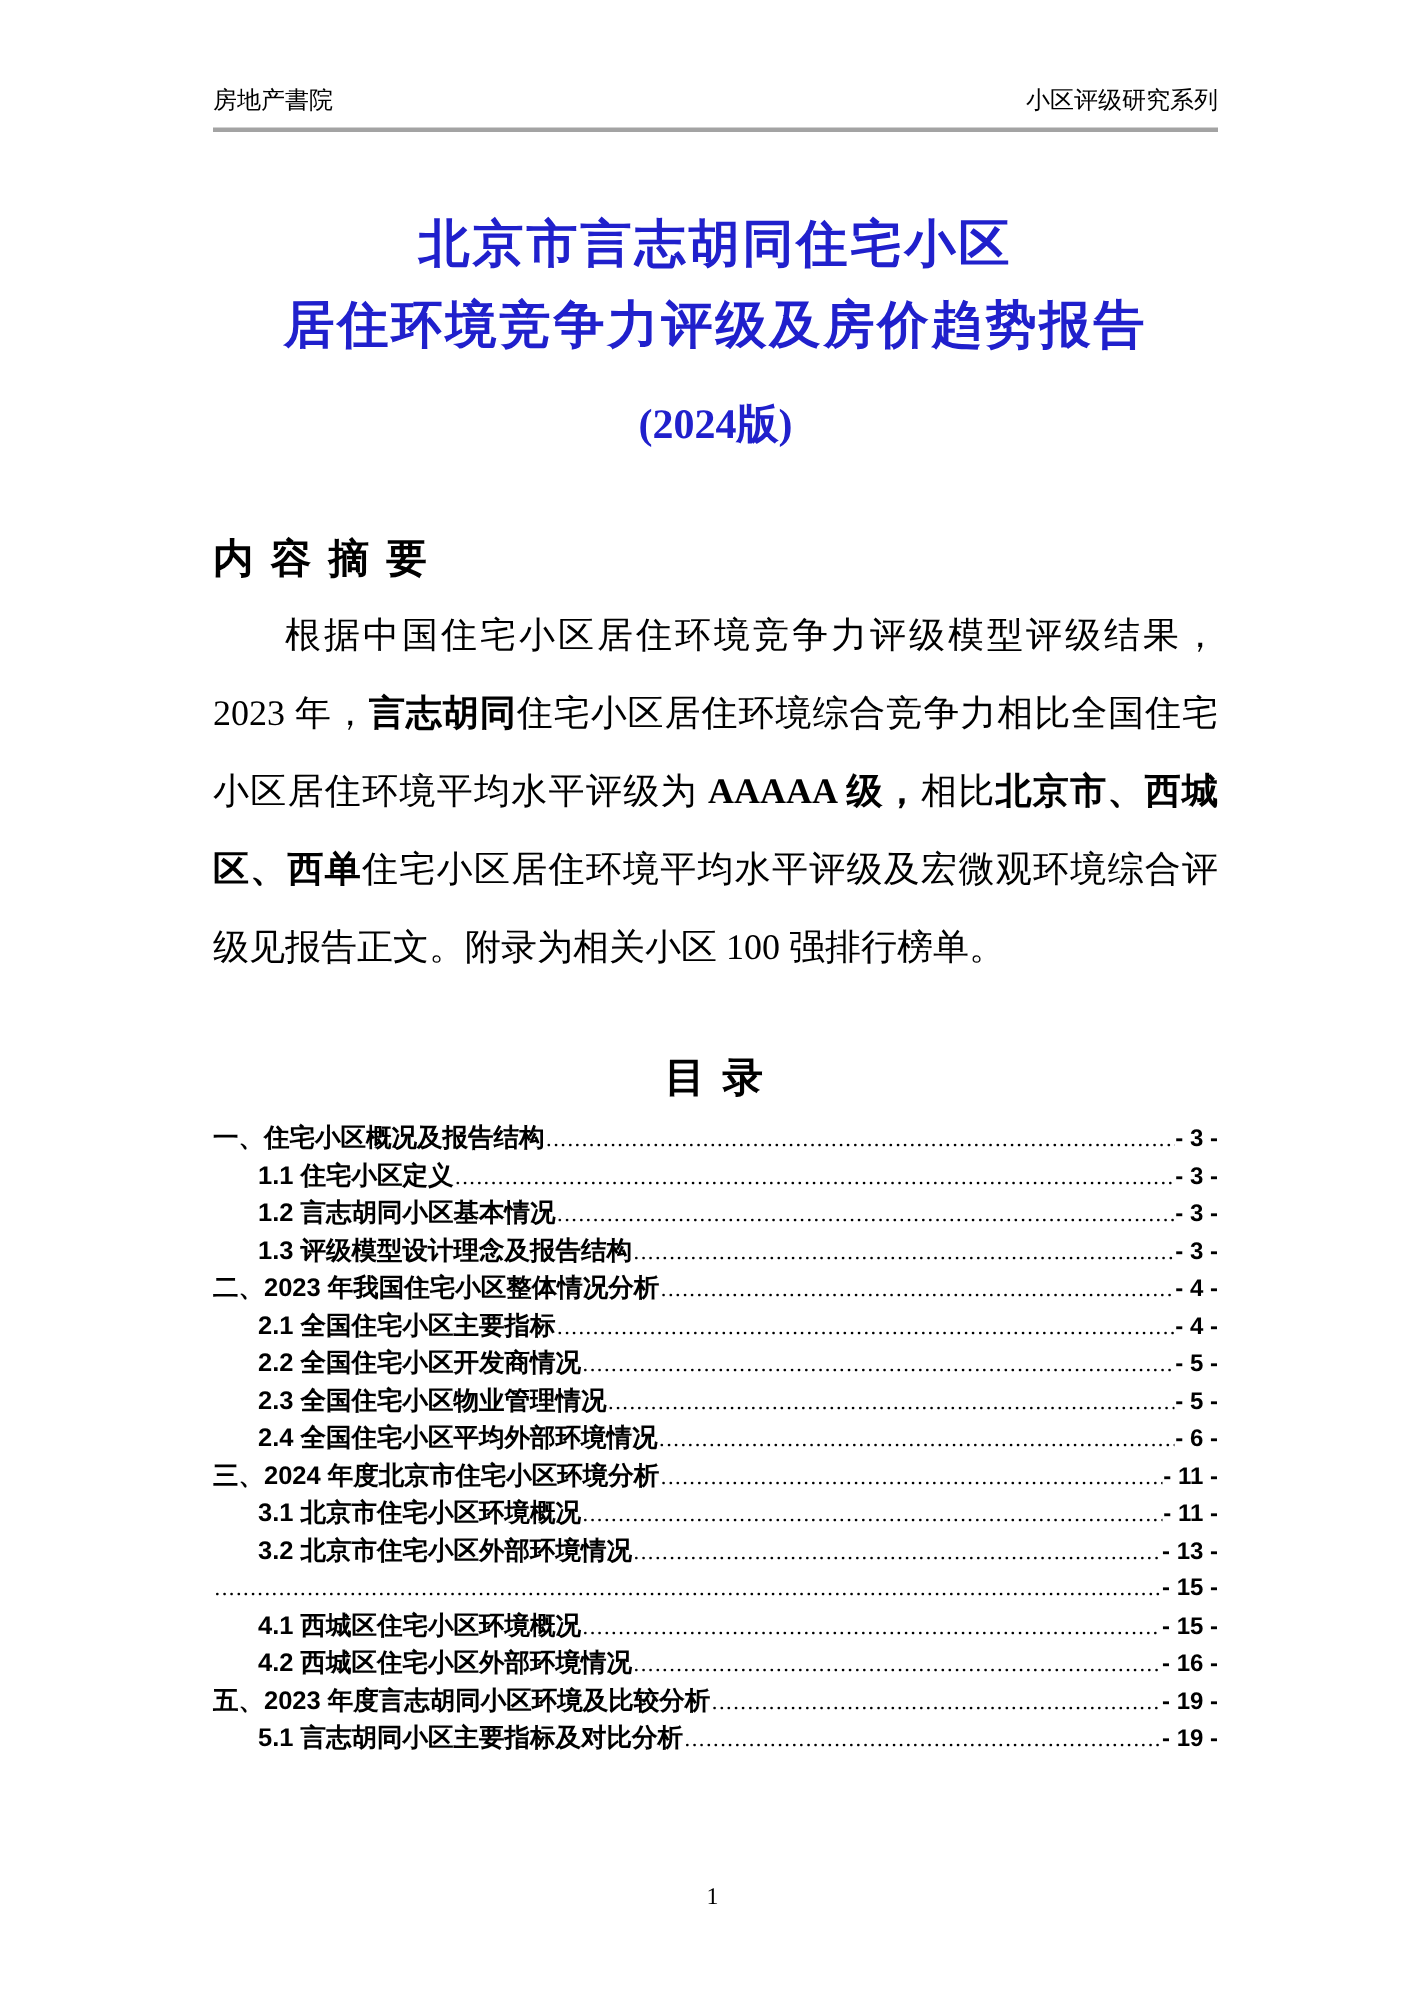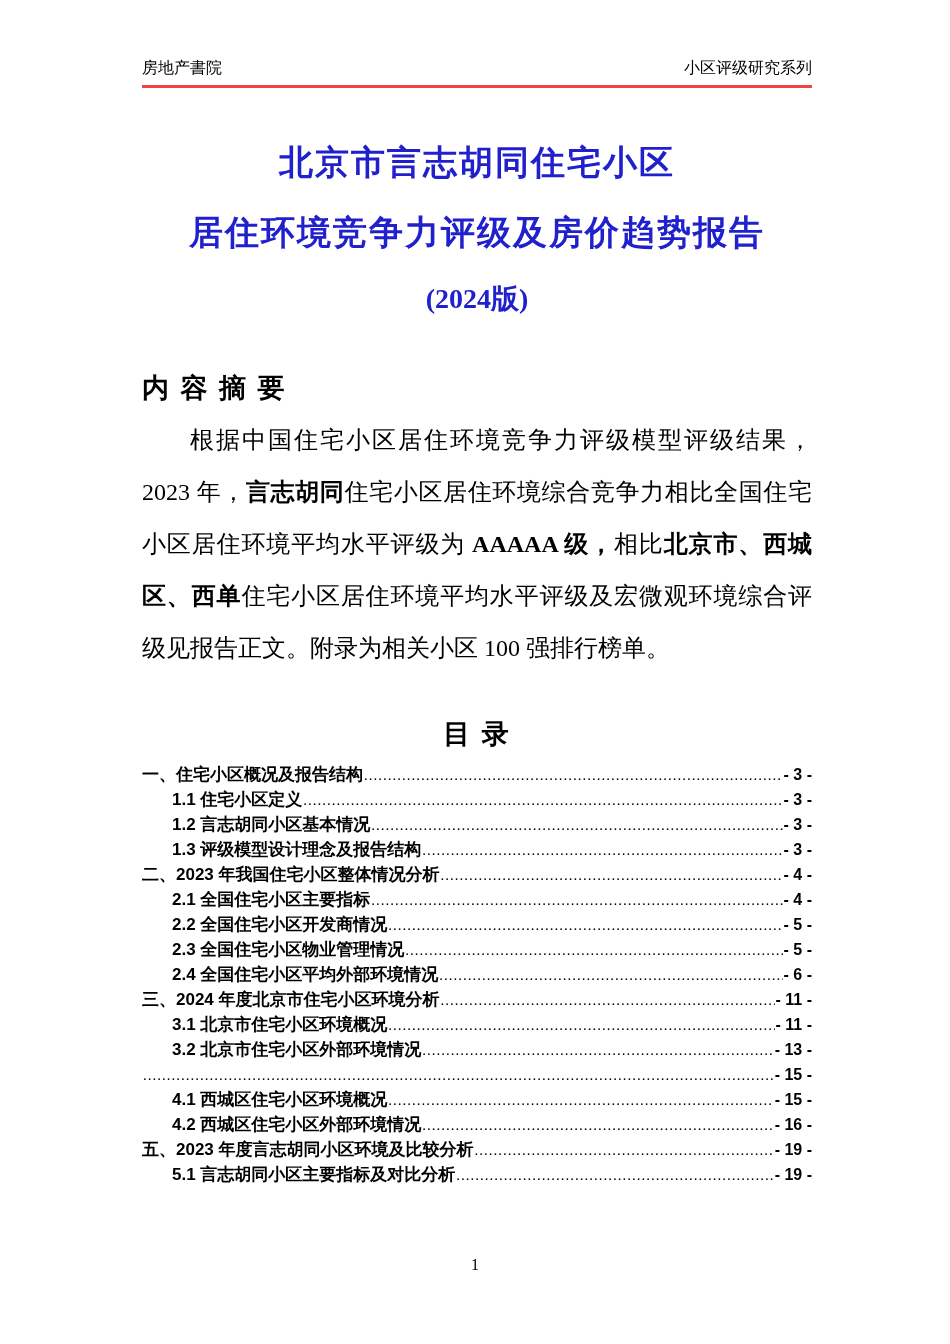--- a/index.html
+++ b/index.html
@@ -12,31 +12,31 @@
     padding:58px 138px 0 142px;
     font-family:"Liberation Serif","DejaVu Serif",serif;
     color:#000;
     overflow:hidden;
   }
   
   .header{
     display:flex;justify-content:space-between;align-items:flex-end;
     font-family:"Liberation Sans","DejaVu Sans",sans-serif;
     font-size:16px;line-height:20px;
-    padding-bottom:7px;border-bottom:3px solid #ef4444;
+    padding-bottom:7px;border-bottom:3px solid #a3a3a3;
   }
   .doc-type{
     margin-top:16px;
     font-family:"Liberation Sans","DejaVu Sans",sans-serif;
     font-size:19px;font-weight:bold;
   }
   
   .title-block{text-align:center;font-weight:bold;color:#2020CC;}
   .title-line1{margin-top:52px;font-size:34px;letter-spacing:2px;font-family:Liberation Mono, monospace;}
-  .title-line2{margin-top:24px;font-size:34px;letter-spacing:2px;}
+  .title-line2{margin-top:8px;font-size:34px;letter-spacing:2px;}
   .title-line3{margin-top:24px;font-size:28px;}
   
   .abstract-heading{
     margin-top:52px;
     font-family:"Liberation Sans","DejaVu Sans",sans-serif;
     font-size:27px;font-weight:bold;letter-spacing:2px;
   }
   .abstract-para{
     margin-top:8px;
     font-size:24px;line-height:52px;

